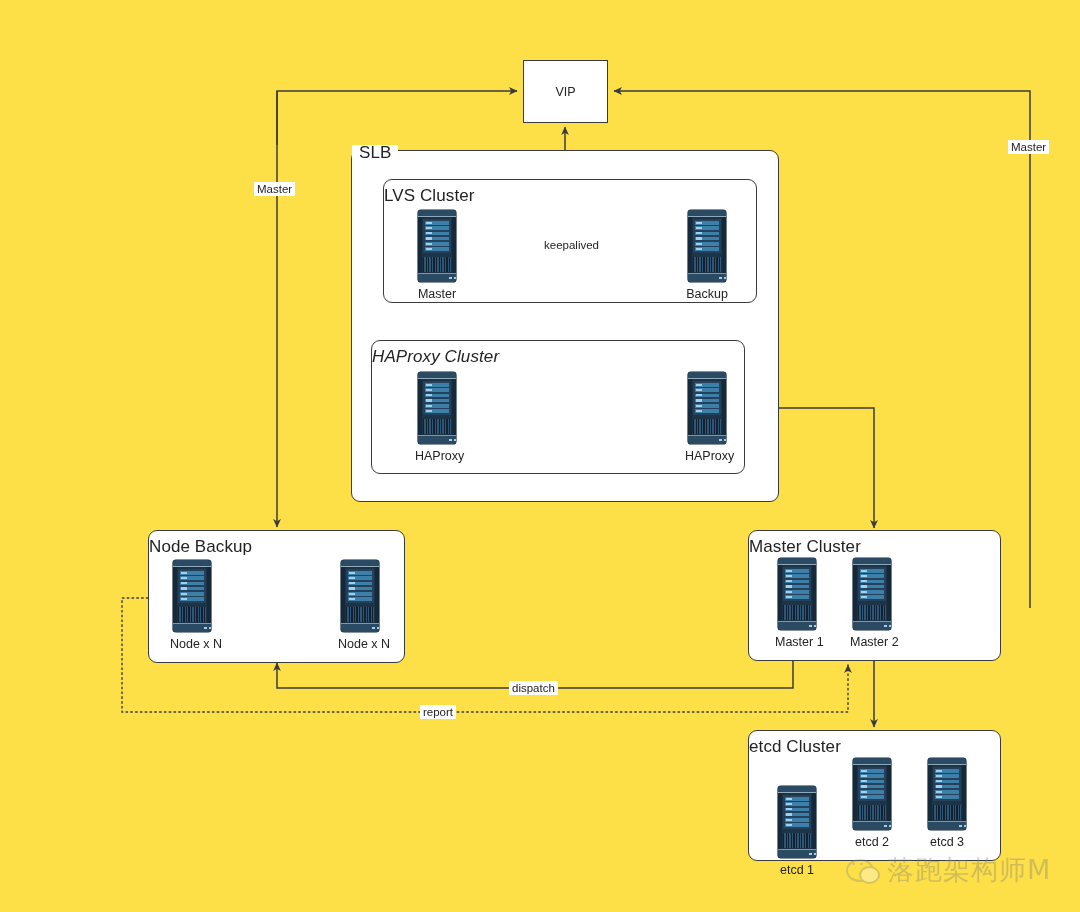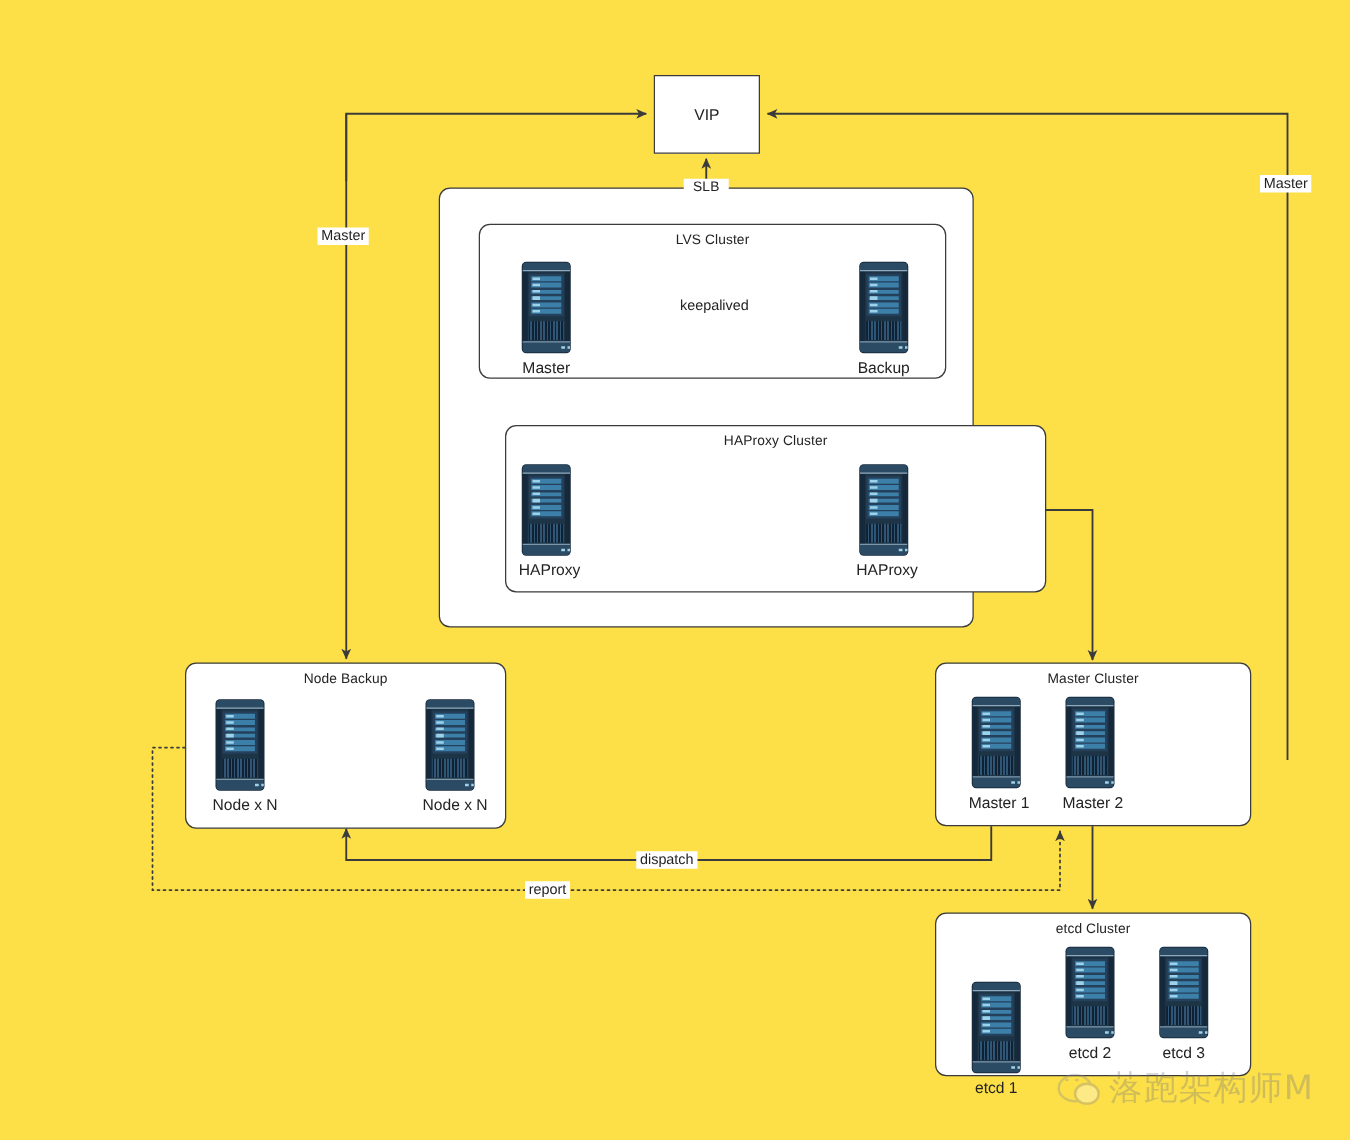--- a/index.html
+++ b/index.html
@@ -34,22 +34,22 @@
     background: #ffffff;
     box-sizing: border-box;
   }
   .box.rounded { border-radius: 9px; }
   .box.sharp   { border-radius: 0; }
 
   .box-title {
     position: absolute;
     left: 0;
     width: 100%;
-    text-align: center;
-    font-size: 11px;
+    text-align: left;
+    font-size: 17px;
     color: #232323;
     letter-spacing: 0.1px;
     white-space: nowrap;
   }
   
   .title-on-edge {
     top: -8px;
   }
   .title-on-edge span {
     background: #ffffff;
@@ -319,21 +319,21 @@
       </div>
       <div class="vent"></div>
       <div class="base">
           <div class="led"></div>
         </div>
     </div>
     <div class="label">Backup</div>
   </div>
   <div class="wire-label" style="left:541px; top:238px;">keepalived</div>
 
-  <div class="box rounded" style="left:404px; top:340px; width:433px; height:134px;">
+  <div class="box rounded" style="left:371px; top:340px; width:374px; height:134px;font-style:italic;">
     <div class="box-title title-inside">
       <span>HAProxy Cluster</span>
     </div>
   </div>
   <div class="node" style="left:415px; top:372px;">
     <div class="srv">
       <div class="rail"></div>
         <div class="railR"></div>
       <div class="cap"></div>
       <div class="bays">

